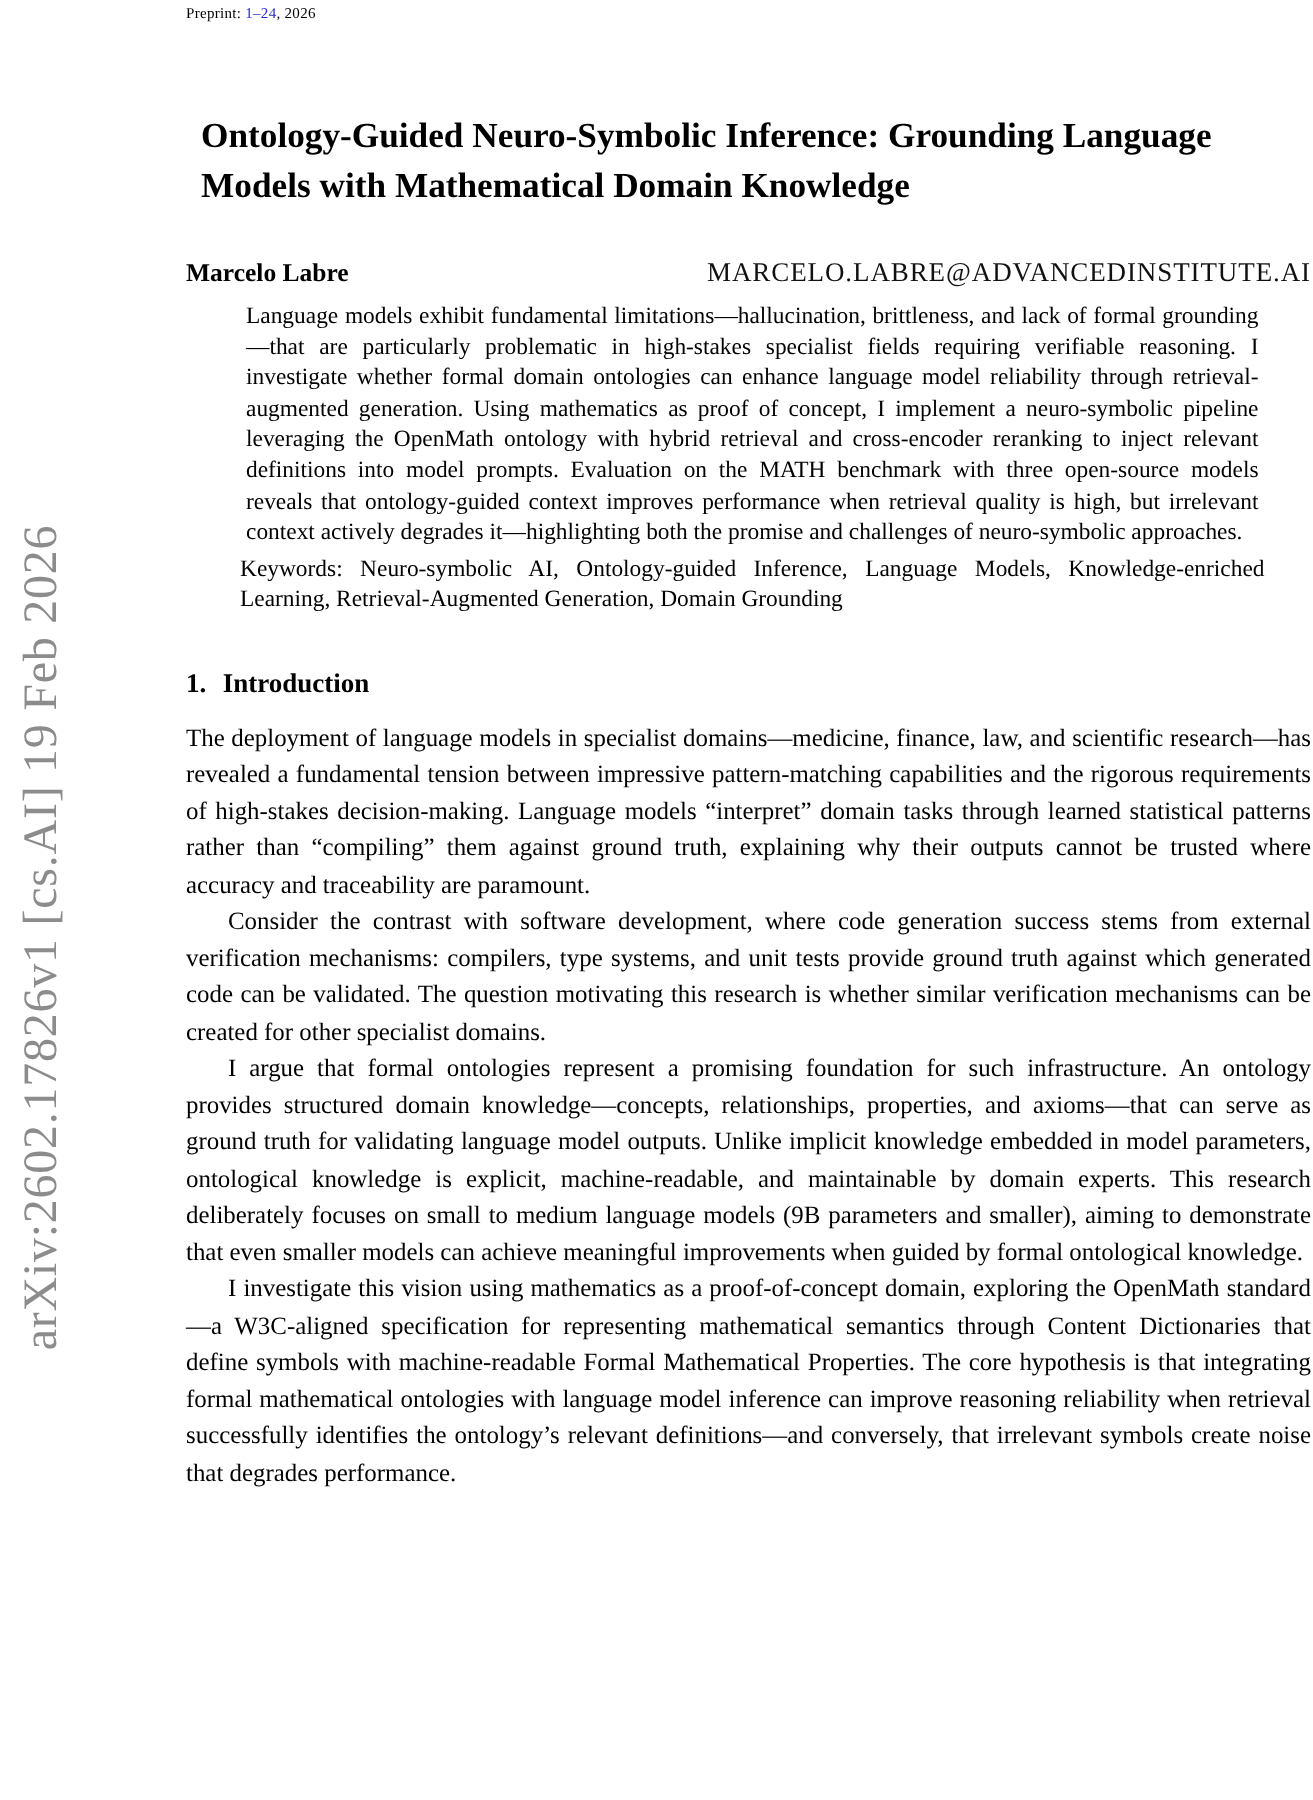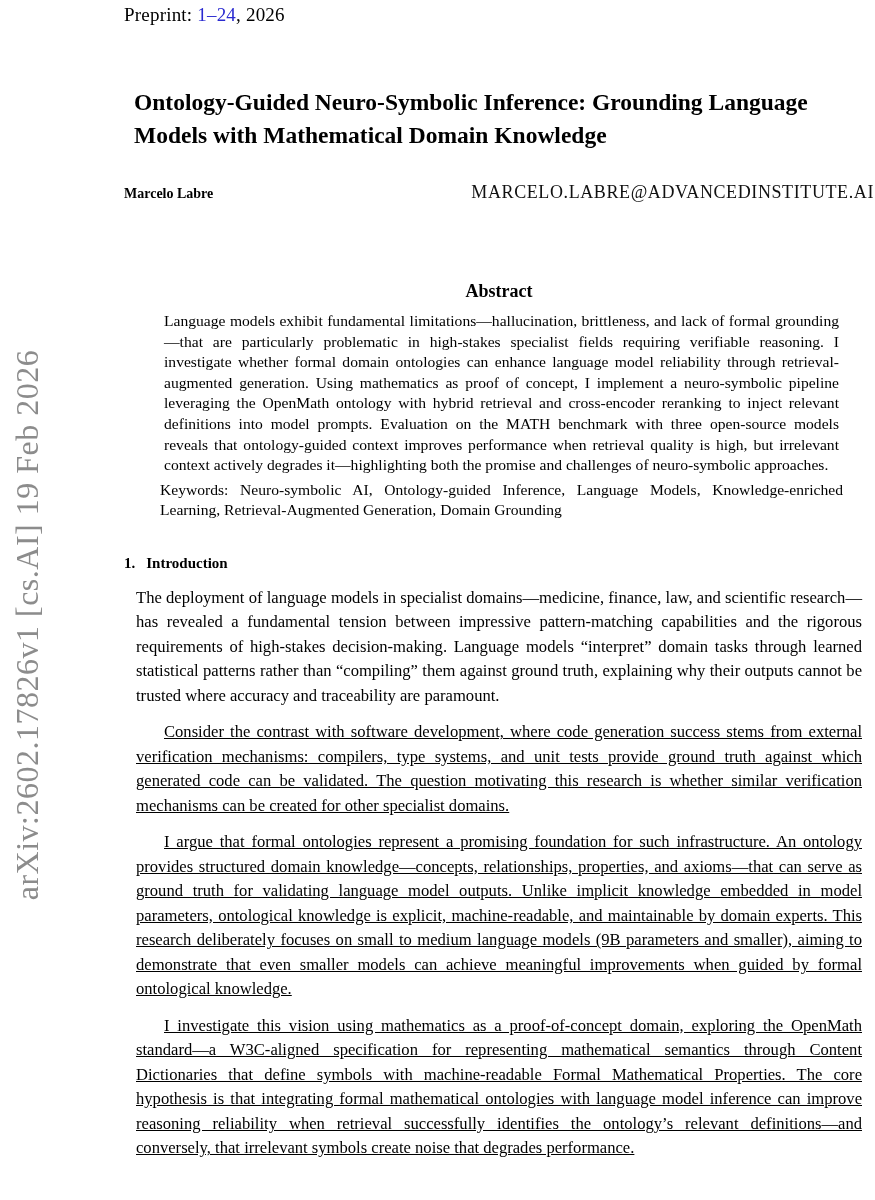--- a/index.html
+++ b/index.html
@@ -12,41 +12,41 @@
     overflow:hidden;
   }
   .page{
     position:absolute;
     left:124px;top:0;
     width:750px;
   }
   
   .preprint-line{
     margin-top:4px;
-    font-size:19px;
+    font-size:10px;
     letter-spacing:.2px;
   }
   .preprint-line .link{color:#2a2ad0;text-decoration:none;}
   
   .title{
     margin-top:60px;
     text-align:left;
     font-weight:bold;
     font-size:23.5px;
     line-height:33px;
     padding:0 10px;
   }
   
   .author-row{
     margin-top:30px;
     display:flex;
     justify-content:space-between;
     align-items:baseline;
   }
-  .author-name{font-weight:bold;font-size:14px;}
+  .author-name{font-weight:bold;font-size:17px;}
   .author-email{
     font-size:18px;
     letter-spacing:.6px;
     color:#111;
     text-decoration:none;
   }
   .affiliation{
     font-style:italic;
     font-size:17px;
     margin-top:7px;
@@ -66,31 +66,31 @@
     line-height:20.6px;
     text-align:justify;
   }
   .abstract-body{margin:4px;}
   .keywords{margin:0;margin-top:0.2px;}
   .keywords b{font-weight:normal;}
   
   .section-heading{
     margin-top:34px;
     font-weight:bold;
-    font-size:15px;
+    font-size:18px;
   }
   .section-heading .secnum{display:inline-block;margin-right:11px;}
   .body-text{
     margin-top:14px;
     font-size:16.6px;
     line-height:24.5px;
     text-align:justify;
   }
-  .body-text p{margin:12px;}
-  .body-text p.indent{text-indent:28px;text-decoration:underline;}
+  .body-text p{margin:0;}
+  .body-text p.indent{text-indent:28px;}
   
   .footer{
     position:absolute;
     left:124px;top:1240px;
     font-size:13.5px;
   }
   
   .watermark{
     position:absolute;
     top:625px;left:27px;
@@ -111,21 +111,20 @@
 
   <div class="preprint-line"><span>Preprint: </span><span class="link">1–24</span><span>, 2026</span></div>
 
   <div class="title">Ontology-Guided Neuro-Symbolic Inference: Grounding Language Models with Mathematical Domain Knowledge</div>
 
   <div class="author-row">
     <span class="author-name">Marcelo Labre</span>
     <span class="author-email">MARCELO.LABRE@ADVANCEDINSTITUTE.AI</span>
   </div>
 
-  <div class="abstract-heading">Abstract</div>
 
   <div class="abstract-block">
     <p class="abstract-body">Language models exhibit fundamental limitations—hallucination, brittleness, and lack of formal grounding—that are particularly problematic in high-stakes specialist fields requiring verifiable reasoning. I investigate whether formal domain ontologies can enhance language model reliability through retrieval-augmented generation. Using mathematics as proof of concept, I implement a neuro-symbolic pipeline leveraging the OpenMath ontology with hybrid retrieval and cross-encoder reranking to inject relevant definitions into model prompts. Evaluation on the MATH benchmark with three open-source models reveals that ontology-guided context improves performance when retrieval quality is high, but irrelevant context actively degrades it—highlighting both the promise and challenges of neuro-symbolic approaches.</p>
     <p class="keywords"><b>Keywords:</b><span> Neuro-symbolic AI, Ontology-guided Inference, Language Models, Knowledge-enriched Learning, Retrieval-Augmented Generation, Domain Grounding</span></p>
   </div>
 
   <div class="section-heading"><span class="secnum">1.</span><span>Introduction</span></div>
 
   <div class="body-text">
     <p>The deployment of language models in specialist domains—medicine, finance, law, and scientific research—has revealed a fundamental tension between impressive pattern-matching capabilities and the rigorous requirements of high-stakes decision-making.  Language models “interpret” domain tasks through learned statistical patterns rather than “compiling” them against ground truth, explaining why their outputs cannot be trusted where accuracy and traceability are paramount.</p>

